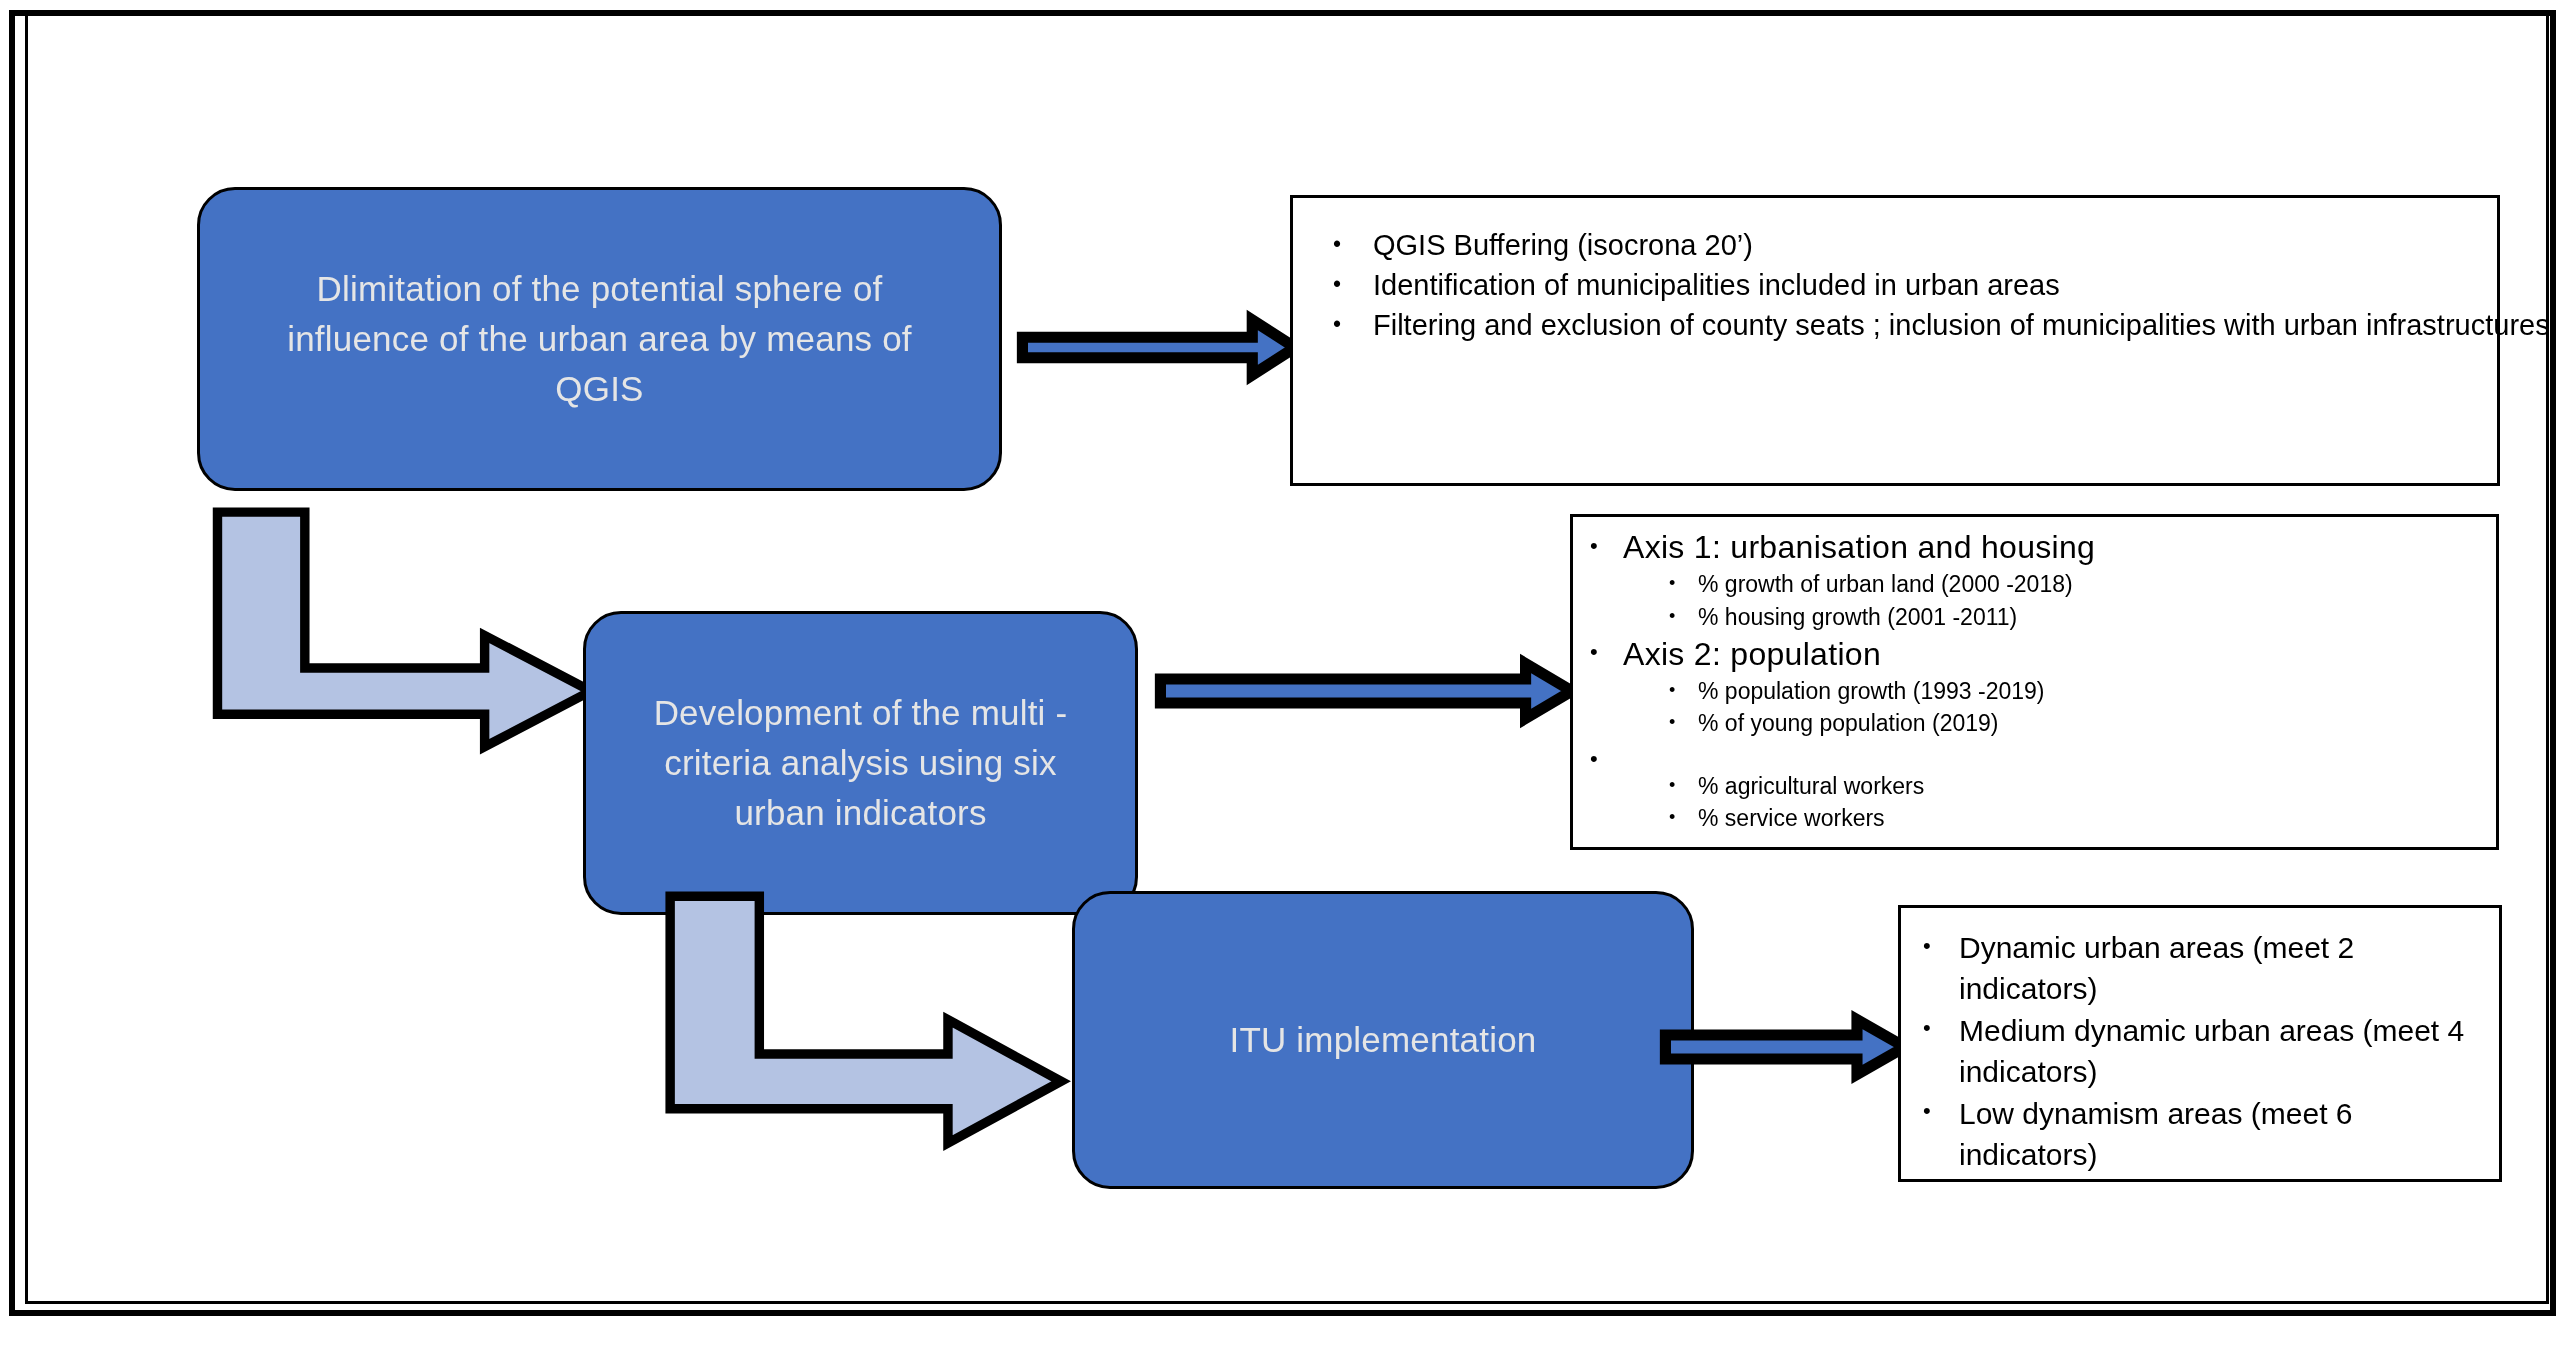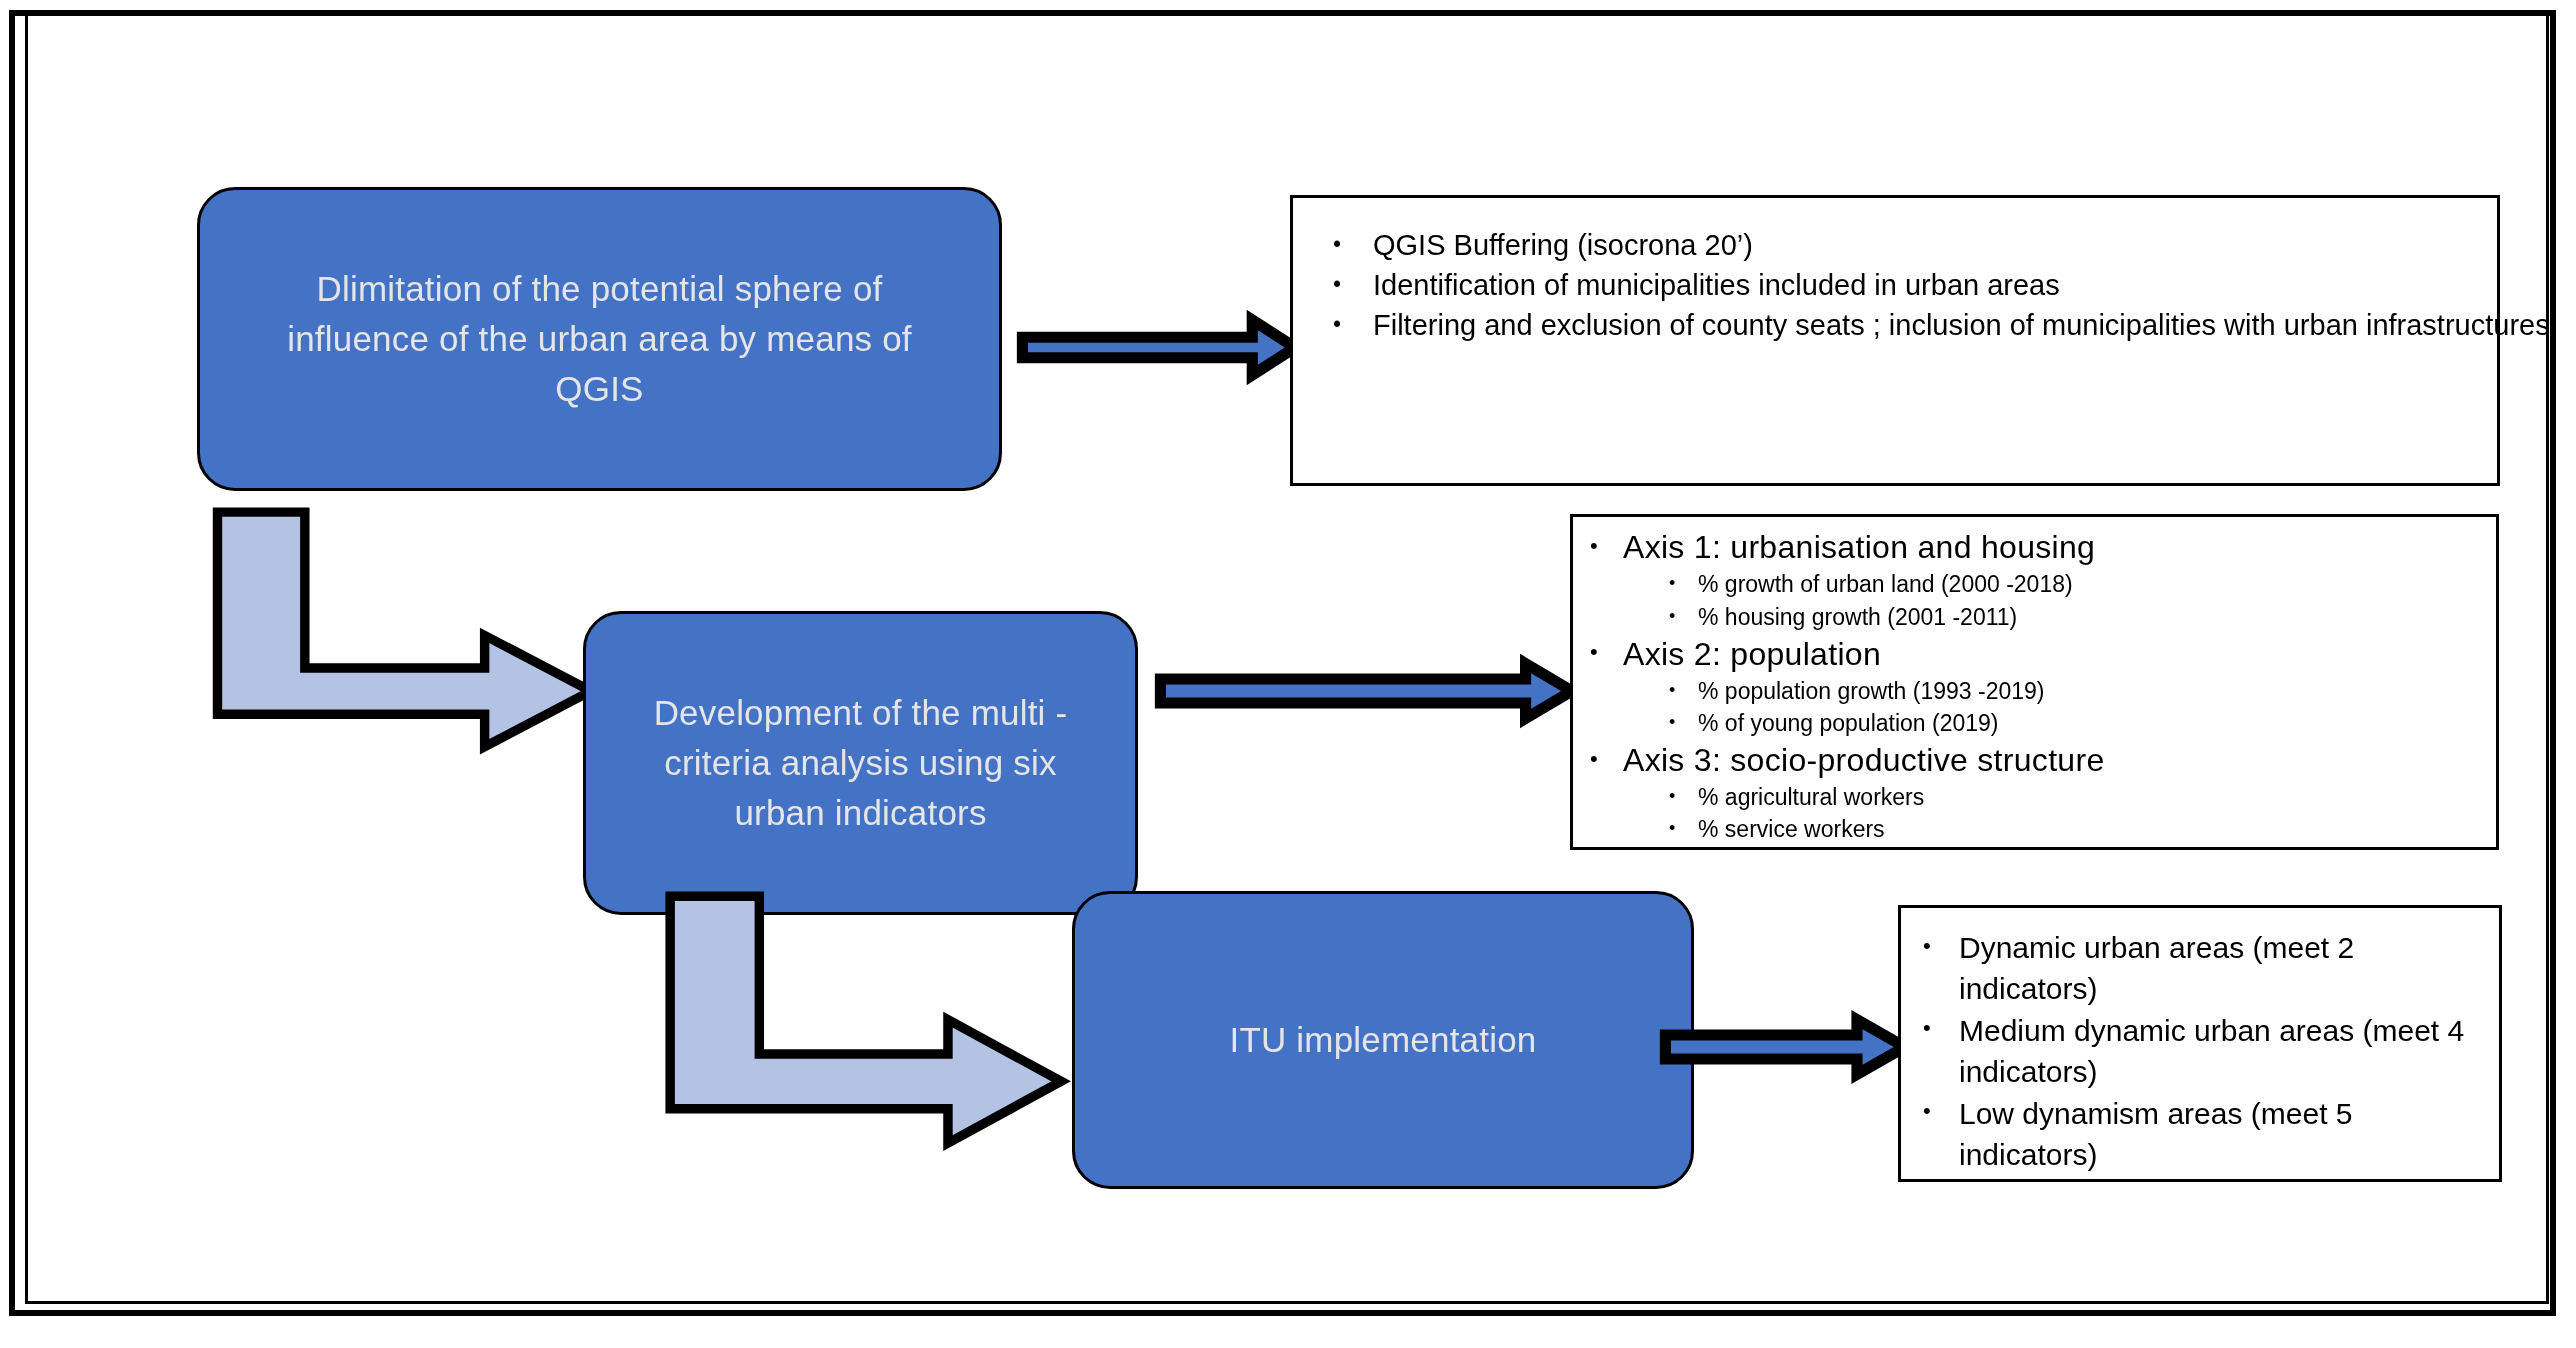--- a/index.html
+++ b/index.html
@@ -244,21 +244,20 @@
           <span>% population growth (1993  -2019)</span>
         </li>
         <li>
           <span class="bullet-dot">•</span>
           <span>% of young population (2019)</span>
         </li>
       </ul>
 
       <div class="axis-head">
         <span class="bullet-dot">•</span>
-        <span>Axis 3: socio-productive structure</span>
       </div>
       <ul class="sub">
         <li>
           <span class="bullet-dot">•</span>
           <span>% agricultural workers</span>
         </li>
         <li>
           <span class="bullet-dot">•</span>
           <span>% service workers</span>
         </li>
@@ -290,21 +289,21 @@
         </li>
         <li>
           <div class="bullet-row">
             <span class="bullet-dot">•</span>
             <span class="bullet-text">Medium dynamic urban areas (meet 4 indicators)</span>
           </div>
         </li>
         <li>
           <div class="bullet-row">
             <span class="bullet-dot">•</span>
-            <span class="bullet-text">Low dynamism areas (meet 5 indicators)</span>
+            <span class="bullet-text">Low dynamism areas (meet 6 indicators)</span>
           </div>
         </li>
       </ul>
     </div>
   </div>
 
 </div>
 
 
 </body></html>

